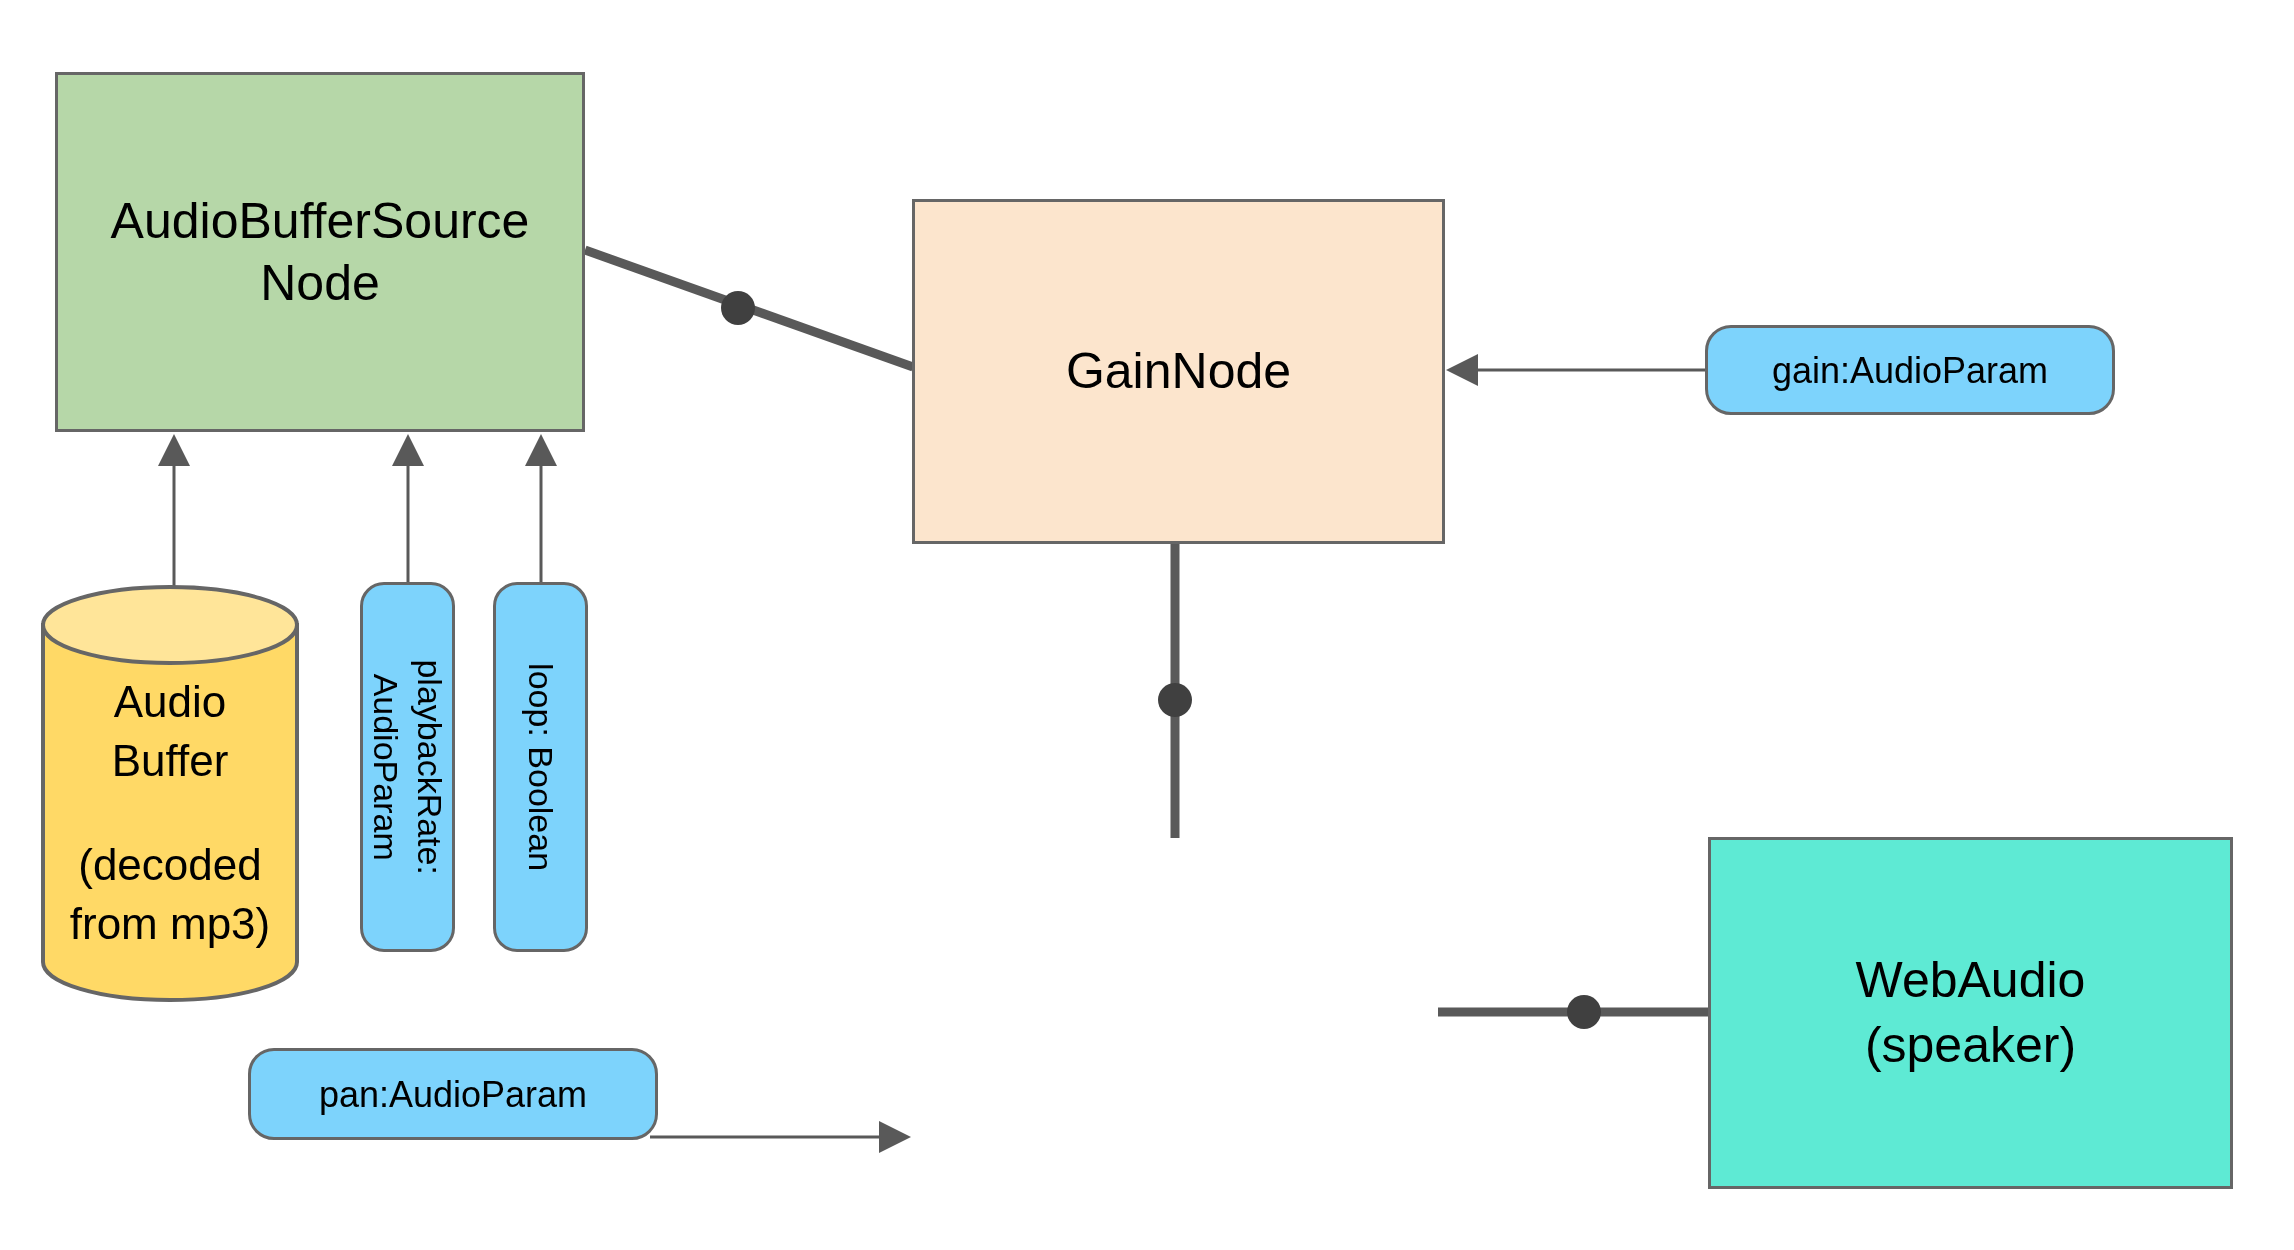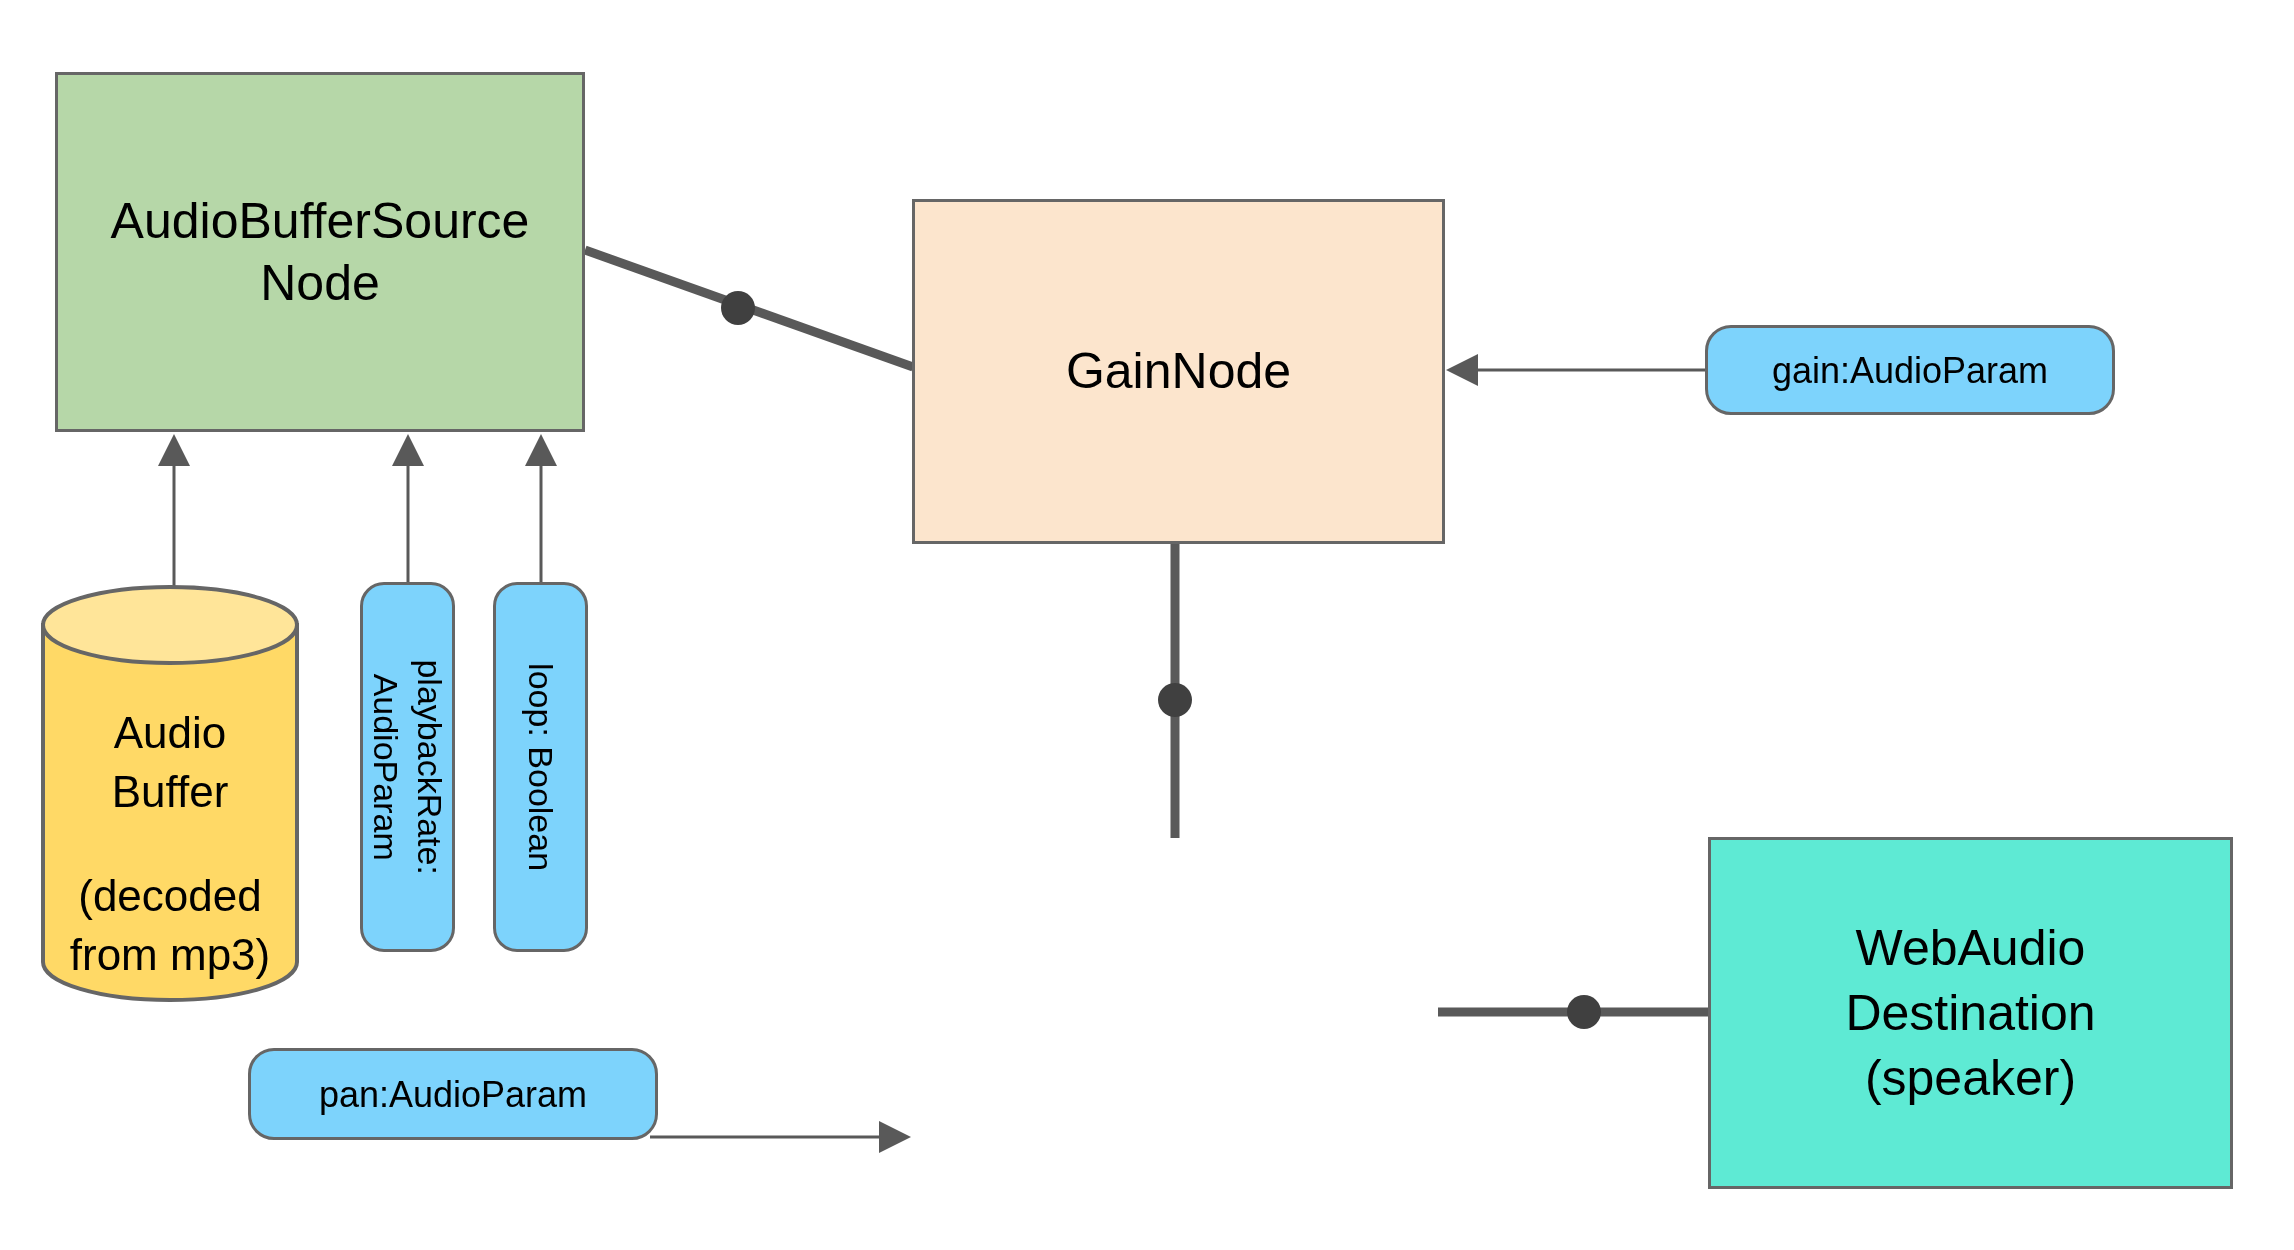--- a/index.html
+++ b/index.html
@@ -89,21 +89,20 @@
     <span>Node</span>
   </div>
 
   <div class="node fill-peach big-label" style="left:912px; top:199px; width:533px; height:345px;">
     <span>GainNode</span>
   </div>
 
 
   <div class="node fill-blue big-label" style="left:1708px; top:837px; width:525px; height:352px; line-height:1.3;">
     <span>WebAudio</span>
-    <span>Destination</span>
     <span>(speaker)</span>
   </div>
 
   <div class="node fill-gray pill" style="left:1705px; top:325px; width:410px; height:90px;">
     <span>gain:AudioParam</span>
   </div>
 
   <div class="node fill-gray pill" style="left:240px; top:1048px; width:410px; height:92px;margin-left:8px;">
     <span>pan:AudioParam</span>
   </div>
@@ -114,20 +113,20 @@
       <span>AudioParam</span>
     </div>
   </div>
 
   <div class="node fill-gray vpill" style="left:493px; top:582px; width:95px; height:370px;">
     <div class="rot">
       <span>loop: Boolean</span>
     </div>
   </div>
 
-  <div class="cyl-text" style="left:43px; top:672px; width:254px; height:310px;margin-top:31px;">
+  <div class="cyl-text" style="left:43px; top:672px; width:254px; height:310px;">
     <span>Audio</span>
     <span>Buffer</span>
     <span class="cyl-gap">(decoded</span>
     <span>from mp3)</span>
   </div>
 
 </div>
 
 </body></html>

